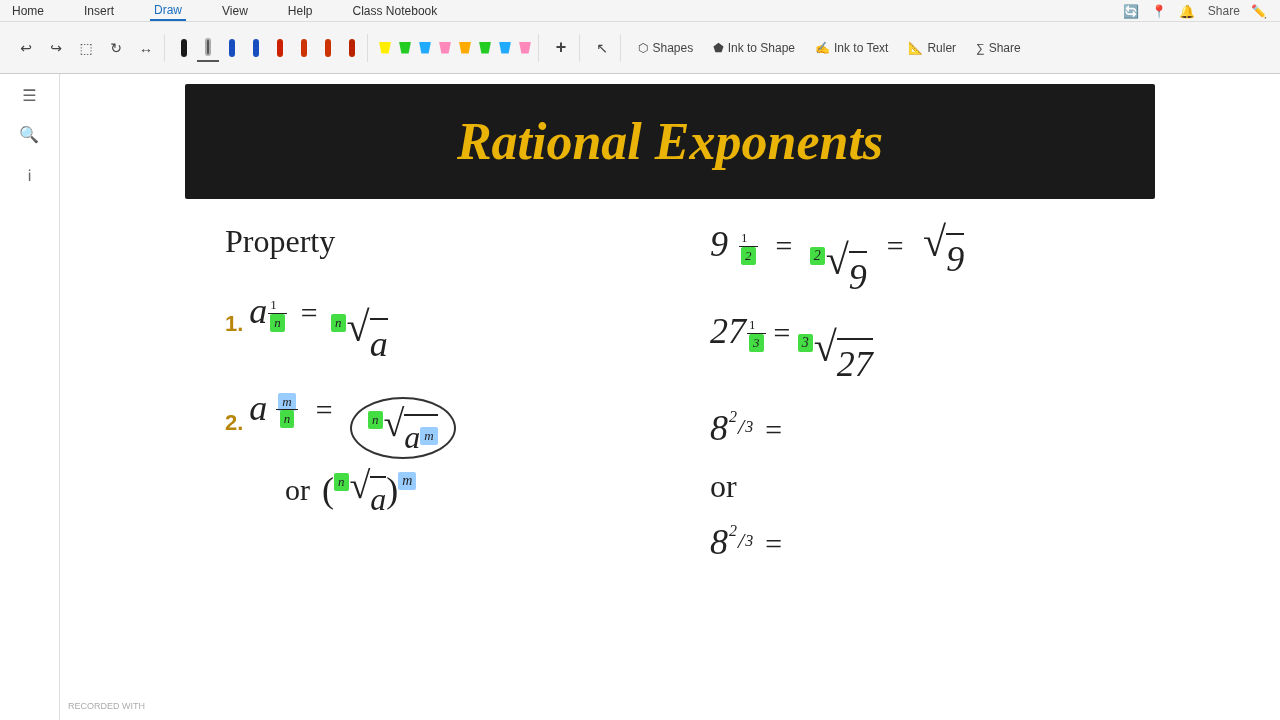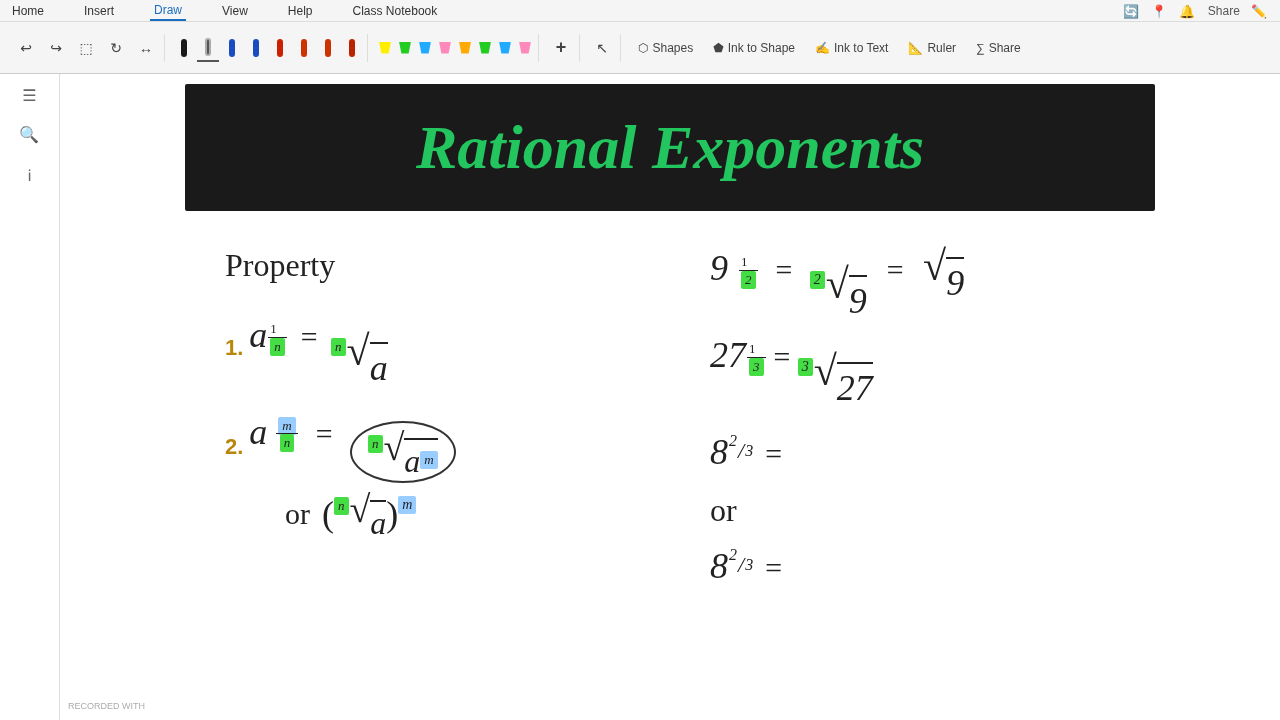--- a/index.html
+++ b/index.html
@@ -159,32 +159,32 @@
     
     .title-banner {
       width: 970px;
       margin: 10px auto 0;
       background: #1a1a1a;
       text-align: center;
       padding: 28px 20px;
       border-radius: 2px;
     }
     .title-text {
-      font-size: 62px;
+      font-size: 52px;
       font-weight: bold;
-      color: #22c55e;
+      color: #eab308;
       font-family: Georgia, serif;
       font-style: italic;
     }
 
     
     .content-area {
       display: flex;
       width: 970px;
-      margin: 16px auto;
+      margin: 4px auto;
       padding-top: 20px;
       justify-content: center;
     }
     .col-property {
       flex: 1;
       padding-left: 40px;
     }
     .col-example {
       flex: 1;
       padding-left: 40px;

